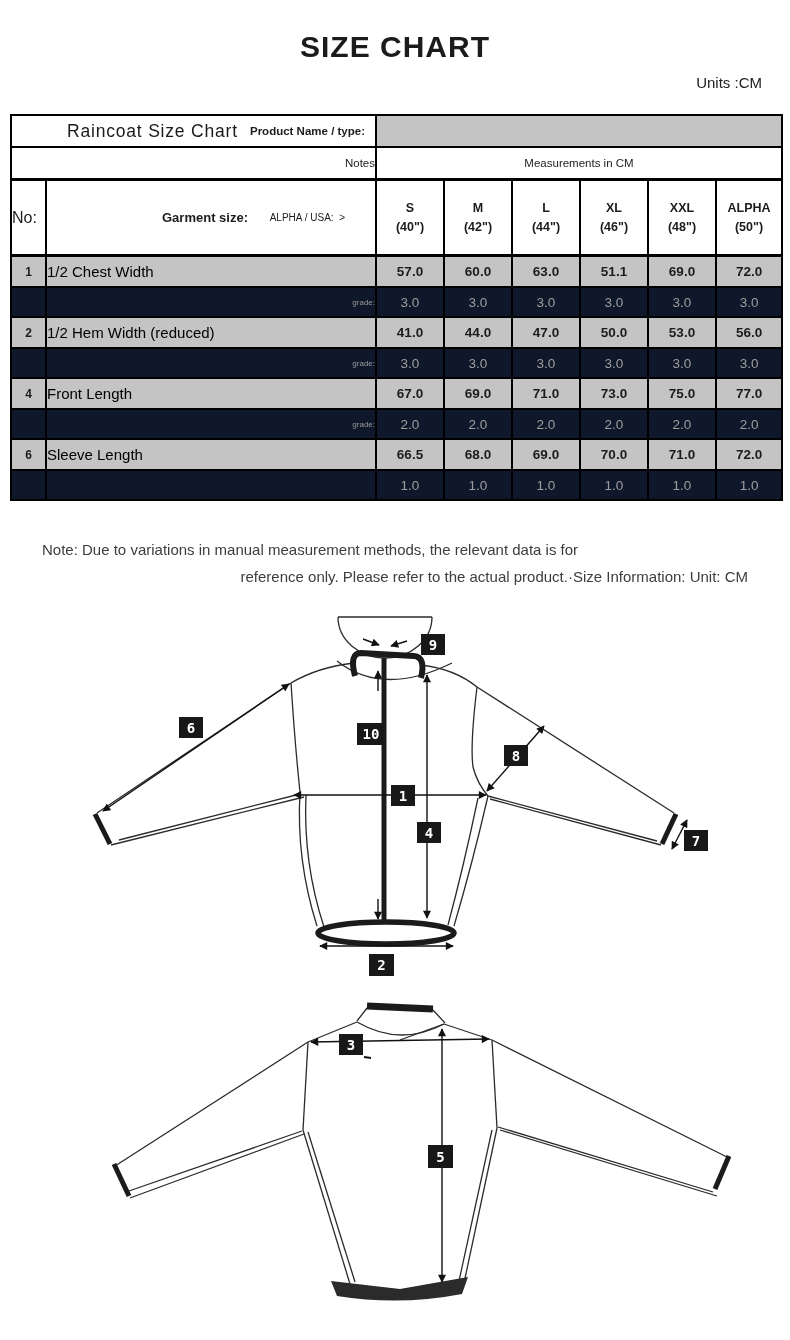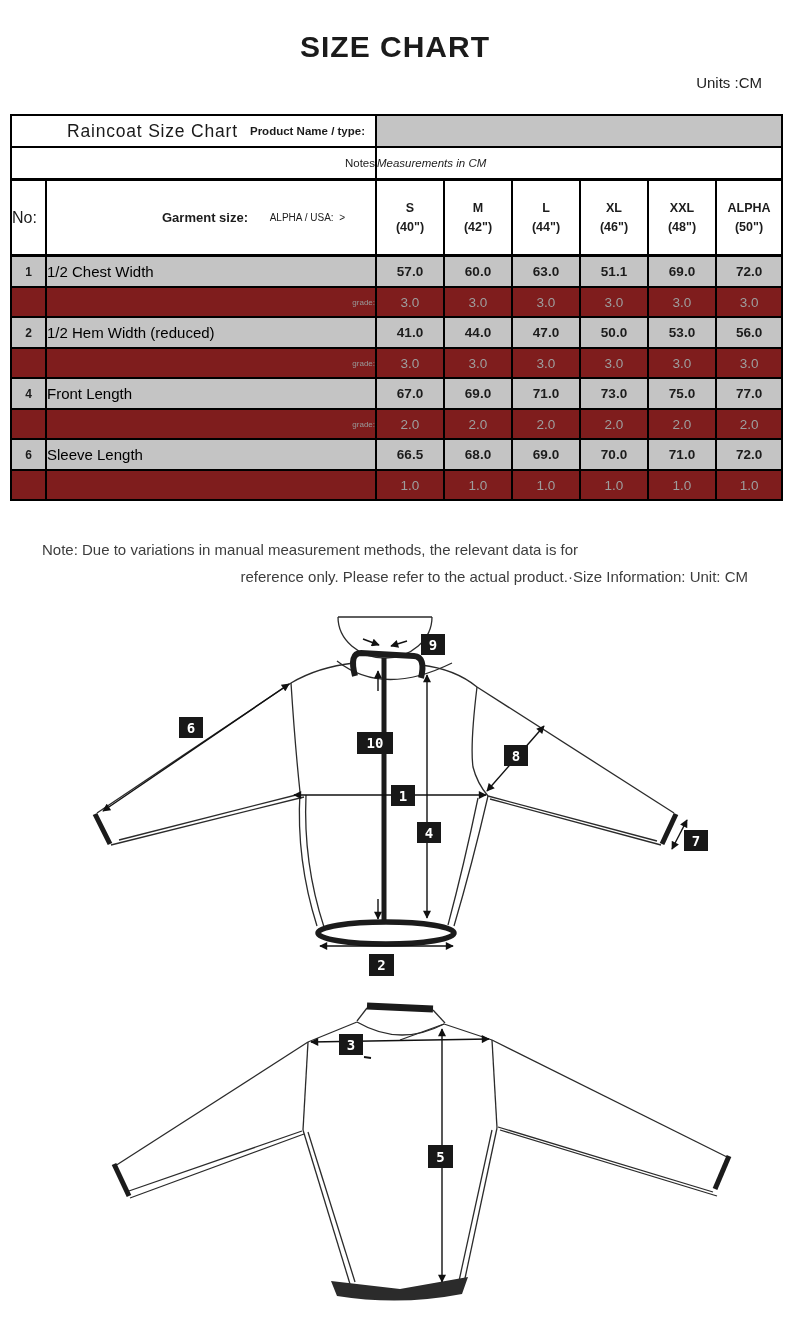--- a/index.html
+++ b/index.html
@@ -12,28 +12,28 @@
 
   
   table.sizechart{position:absolute;left:10px;top:114px;width:771px;border-collapse:collapse;
                   table-layout:fixed;}
   table.sizechart td{border:2px solid #000;padding:0;vertical-align:middle;overflow:hidden;}
   td.vdiv{border-left-width:3px;}
   tr.r-head1 td{height:30px;}
   tr.r-head2 td{height:30px;}
   tr.r-sizes td{height:73px;border-top-width:3px;border-bottom-width:3px;}
   tr.r-meas td{height:29px;background:#c4c4c4;}
-  tr.r-grade td{height:28px;background:#7f1d1d;}
+  tr.r-grade td{height:28px;background:#0f172a;}
 
   .head1-left{display:flex;align-items:center;}
   .tbl-title{margin-left:55px;font-size:17.5px;letter-spacing:.8px;color:#1a1a1a;white-space:nowrap;}
   .prod-label{margin-left:auto;padding-right:10px;font-size:11.5px;font-weight:bold;white-space:nowrap;}
   .gray-fill{background:#c4c4c4;}
   .notes-cell{text-align:right;padding-right:6px;font-size:11.5px;}
-  .meas-cell{font-size:11.5px;font-style:italic;}
+  .meas-cell{text-align:center;font-size:11.5px;}
   .no-head{font-size:16px;}
   .garment-cell{display:flex;align-items:center;justify-content:space-between;
                 padding-left:115px;padding-right:30px;}
   .garment-label{font-size:13px;font-weight:bold;white-space:nowrap;}
   .alpha-label{font-size:10px;white-space:nowrap;}
   .size-head{text-align:center;font-weight:bold;font-size:12.5px;line-height:19px;}
   .size-head span{display:block;}
   .no-cell{text-align:center;font-weight:bold;font-size:12px;}
   .label-cell{padding-left:17px;font-size:15px;color:#000000;white-space:nowrap;}
   .val-cell{text-align:center;font-weight:bold;font-size:13.5px;}
@@ -257,21 +257,21 @@
         <path d="M427,80 L427,323" marker-start="url(#ah)" marker-end="url(#ah)"></path>
         <path d="M294,200 L486,200" marker-start="url(#ah)" marker-end="url(#ah)"></path>
         <path d="M103,216 L289,89" marker-start="url(#ah)" marker-end="url(#ah)"></path>
         <path d="M487,196 L544,131" marker-start="url(#ah)" marker-end="url(#ah)"></path>
         <path d="M687,225 L672,254" marker-start="url(#ah)" marker-end="url(#ah)"></path>
         <path d="M320,351 L453,351" marker-start="url(#ah)" marker-end="url(#ah)"></path>
       </g>
     </svg>
     <div class="badge" style="left:421px;top:39px;">9</div>
     <div class="badge" style="left:179px;top:122px;">6</div>
-    <div class="badge" style="left:357px;top:137px;width:36px;height:22px;">10</div>
+    <div class="badge" style="left:357px;top:128px;width:28px;height:22px;">10</div>
     <div class="badge" style="left:504px;top:150px;">8</div>
     <div class="badge" style="left:391px;top:190px;">1</div>
     <div class="badge" style="left:417px;top:227px;">4</div>
     <div class="badge" style="left:684px;top:235px;">7</div>
     <div class="badge" style="left:369px;top:359px;width:25px;height:22px;">2</div>
   </div>
 
   <div class="diagram back">
     <svg width="790" height="345" viewBox="0 0 790 345">
       <defs>

